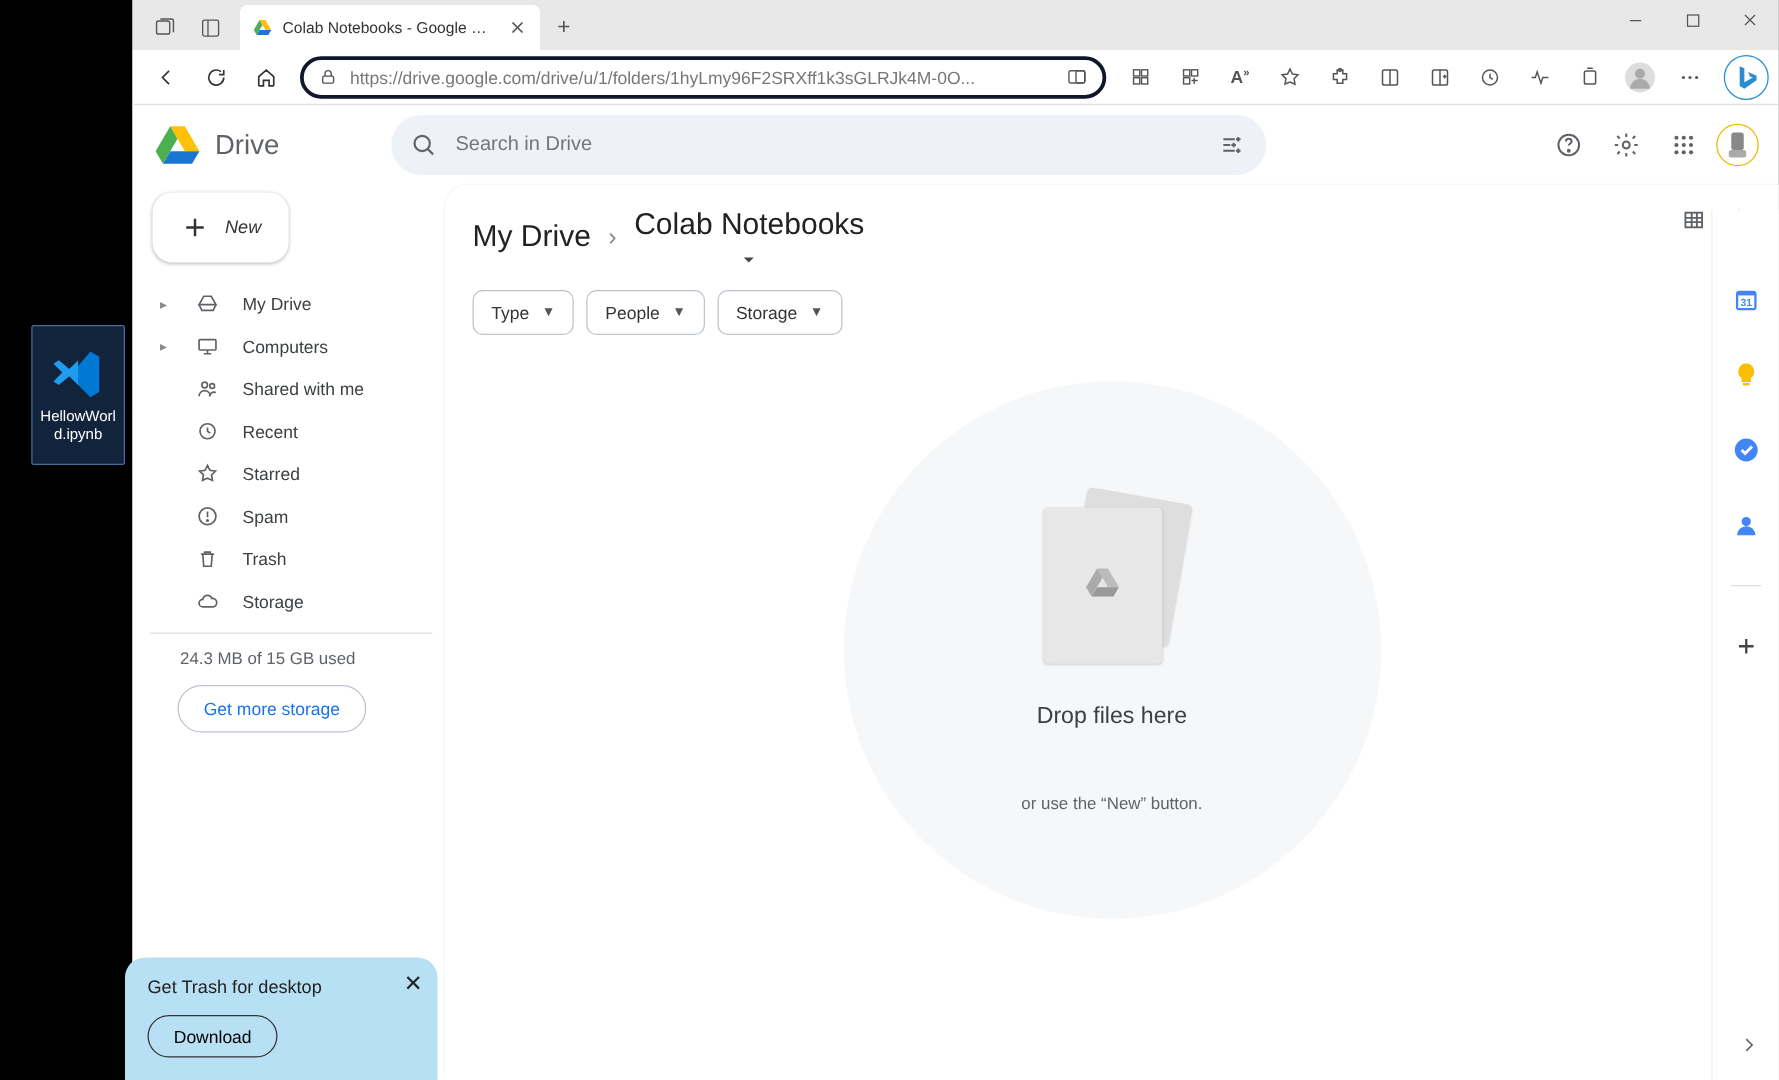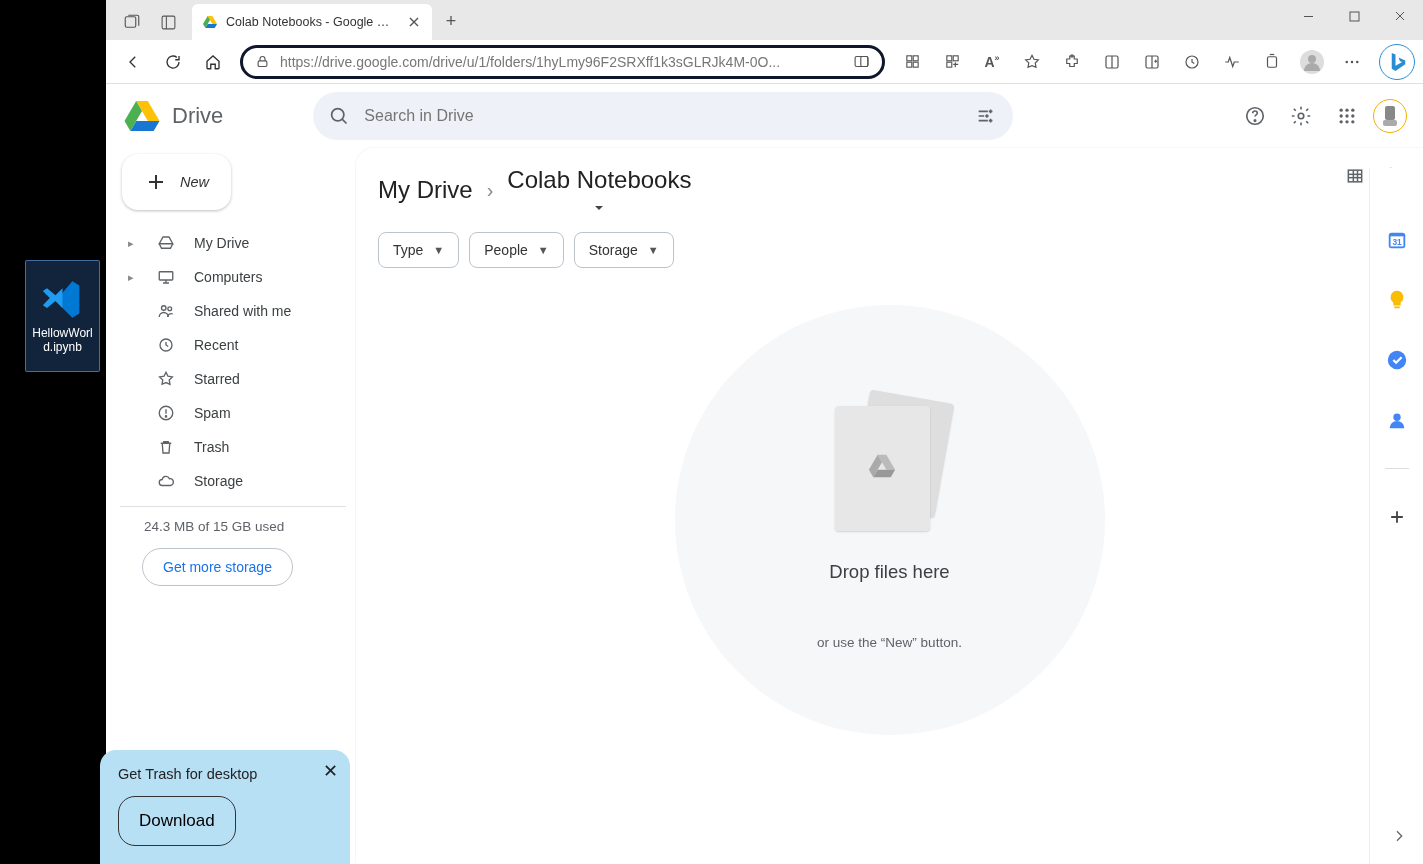--- a/index.html
+++ b/index.html
@@ -52,21 +52,21 @@
 .nav-item { height: 34px; display: flex; align-items: center; gap: 18px; padding-left: 8px; font-size: 14px; color: #3c4043; border-radius: 0 17px 17px 0; position: relative; }
 .nav-item .exp { width: 10px; color: #888; font-size: 11px; }
 .nav-item .noexp { width: 10px; }
 .nav-item .ni-icon { width: 20px; display: flex; align-items: center; justify-content: center; color: #5f6368; }
 .storage-row { padding: 12px 8px 14px 24px; font-size: 13.5px; color: #5f6368; border-top: 1px solid #e0e0e0; margin-top: 8px; }
 .more-storage { margin-left: 22px; height: 38px; padding: 0 20px; border: 1px solid #bcc4cc; border-radius: 19px; color: #1a73e8; font-size: 14px; display: inline-flex; align-items: center; background: #fff; }
 
 .promo { position: absolute; left: -6px; bottom: 0; width: 250px; background: #b8e0f5; border-radius: 16px 16px 0 0; padding: 16px 18px 18px; }
 .promo .promo-close { position: absolute; right: 12px; top: 10px; color: #222; font-size: 18px; }
 .promo-title { font-size: 14.5px; color: #222; margin-bottom: 14px; }
-.promo-btn { height: 50px; padding: 0 20px; border: 1.5px solid #333; border-radius: 17px; display: inline-flex; align-items: center; font-size: 17px; background: transparent; }
+.promo-btn { height: 34px; padding: 0 20px; border: 1.5px solid #333; border-radius: 17px; display: inline-flex; align-items: center; font-size: 14px; background: transparent; }
 
 
 .content { flex: 1; background: #fff; border-radius: 18px 0 0 0; margin-top: 0; padding: 18px 22px; position: relative; box-shadow: -1px -1px 0 rgba(0,0,0,0.03); }
 .breadcrumb { display: flex; align-items: center; gap: 14px; font-size: 24px; color: #222; }
 .breadcrumb .bc-item { }
 .breadcrumb .bc-chevron { color: #888; font-size: 20px; }
 .breadcrumb .bc-current { display: flex; align-items: center; gap: 8px; flex-direction: column; }
 .content-actions { position: absolute; right: 22px; top: 18px; display: flex; gap: 16px; color: #5f6368; }
 .filters { display: flex; gap: 10px; margin-top: 18px; }
 .filter-chip { height: 36px; border: 1px solid #bcc4cc; border-radius: 8px; padding: 0 14px; display: flex; align-items: center; gap: 10px; font-size: 14px; color: #333; }

